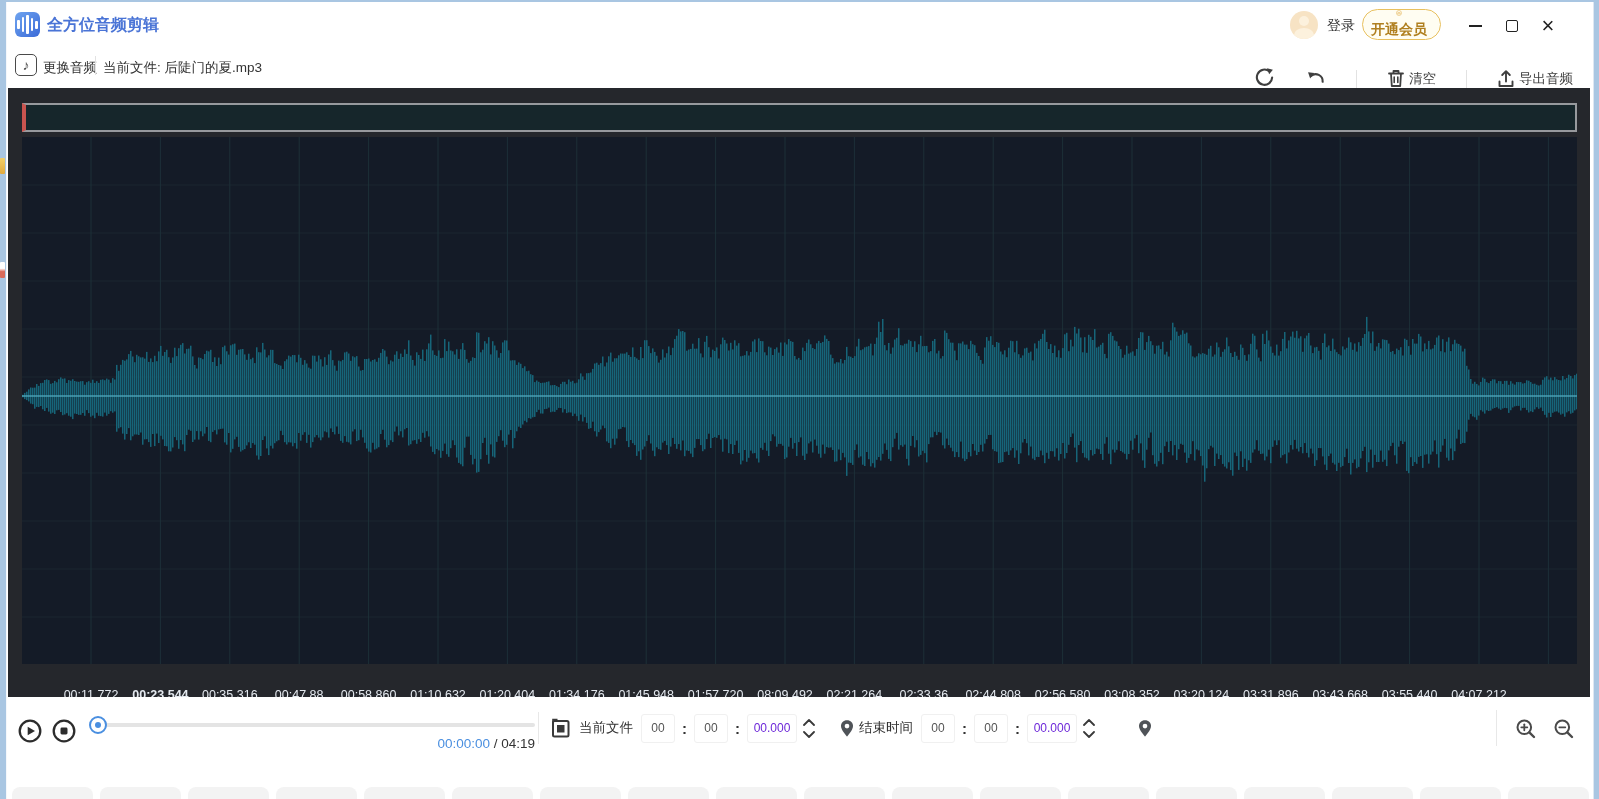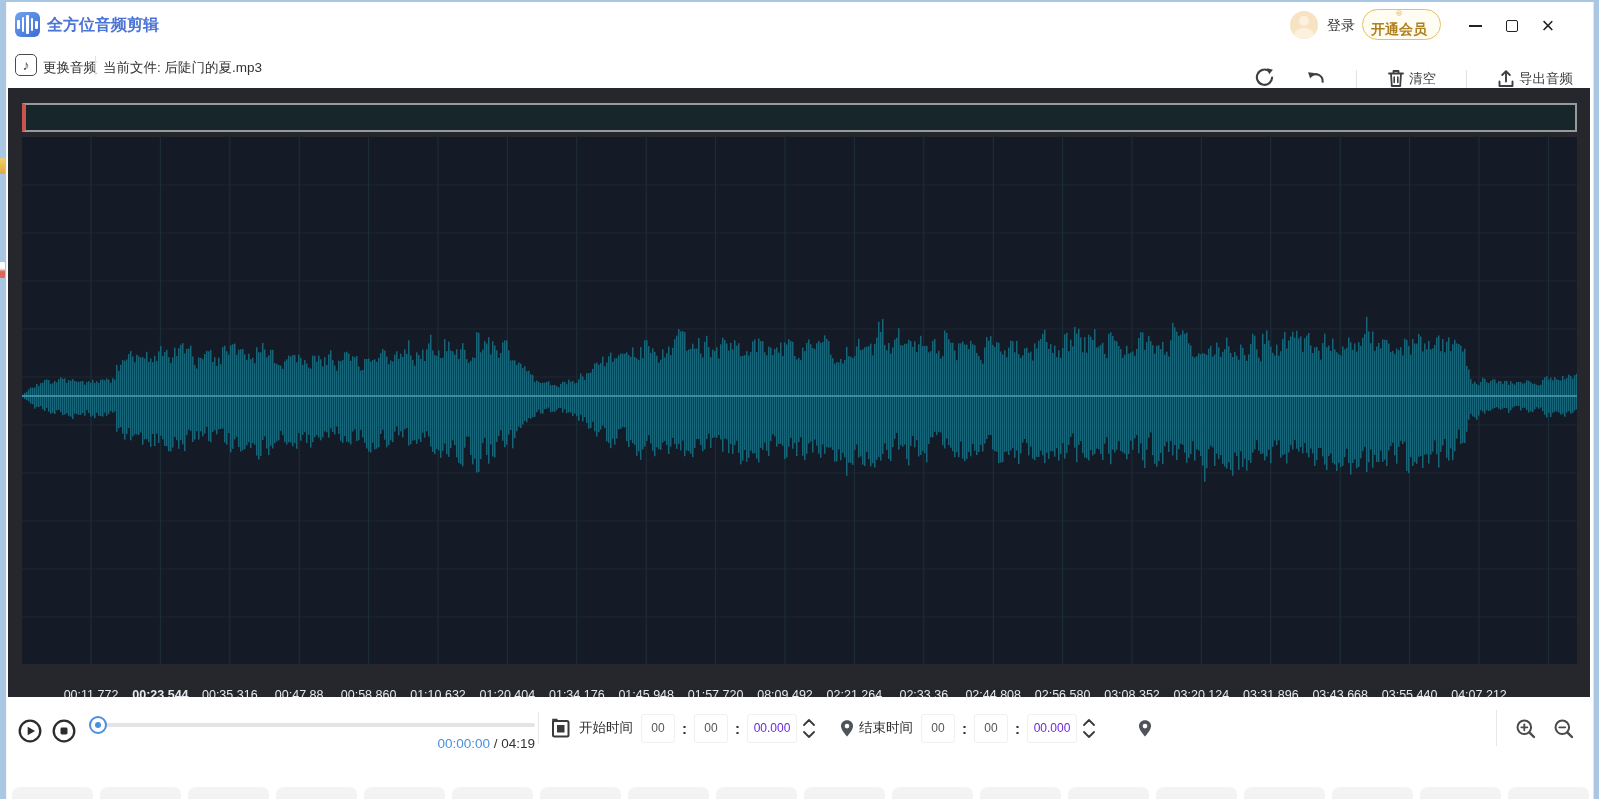--- a/index.html
+++ b/index.html
@@ -1038,21 +1038,21 @@
     <div class="slider-thumb"></div>
     <div class="play-time"><span class="cur">00:00:00</span><span> / </span><span>04:19</span></div>
 
     <div class="trim">
       <div class="vdiv"></div>
       <svg width="23" height="23" viewBox="0 0 23 23">
         <rect x="4" y="4" width="15.5" height="15.5" rx="1.5" fill="none" stroke="#3a3a3a" stroke-width="2"></rect>
         <rect x="8" y="8" width="7.5" height="7.5" fill="#3a3a3a"></rect>
         <path d="M4 7 V2.5 H8.5" fill="none" stroke="#3a3a3a" stroke-width="1.6"></path>
       </svg>
-      <span class="trim-label">开始时间</span>
+      <span class="trim-label">当前文件</span>
       <input class="trim-input" value="00" style="">
       <span class="colon">:</span>
       <input class="trim-input" value="00" style="">
       <span class="colon">:</span>
       <input class="trim-input ms" value="00.000" style="">
       <div class="stepper">
         <svg width="12" height="7" viewBox="0 0 12 7">
             <path d="M1 6 L6 1 L11 6" fill="none" stroke="#3a3a3a" stroke-width="1.8" stroke-linecap="round" stroke-linejoin="round"></path>
           </svg>
         <svg width="12" height="7" viewBox="0 0 12 7">

